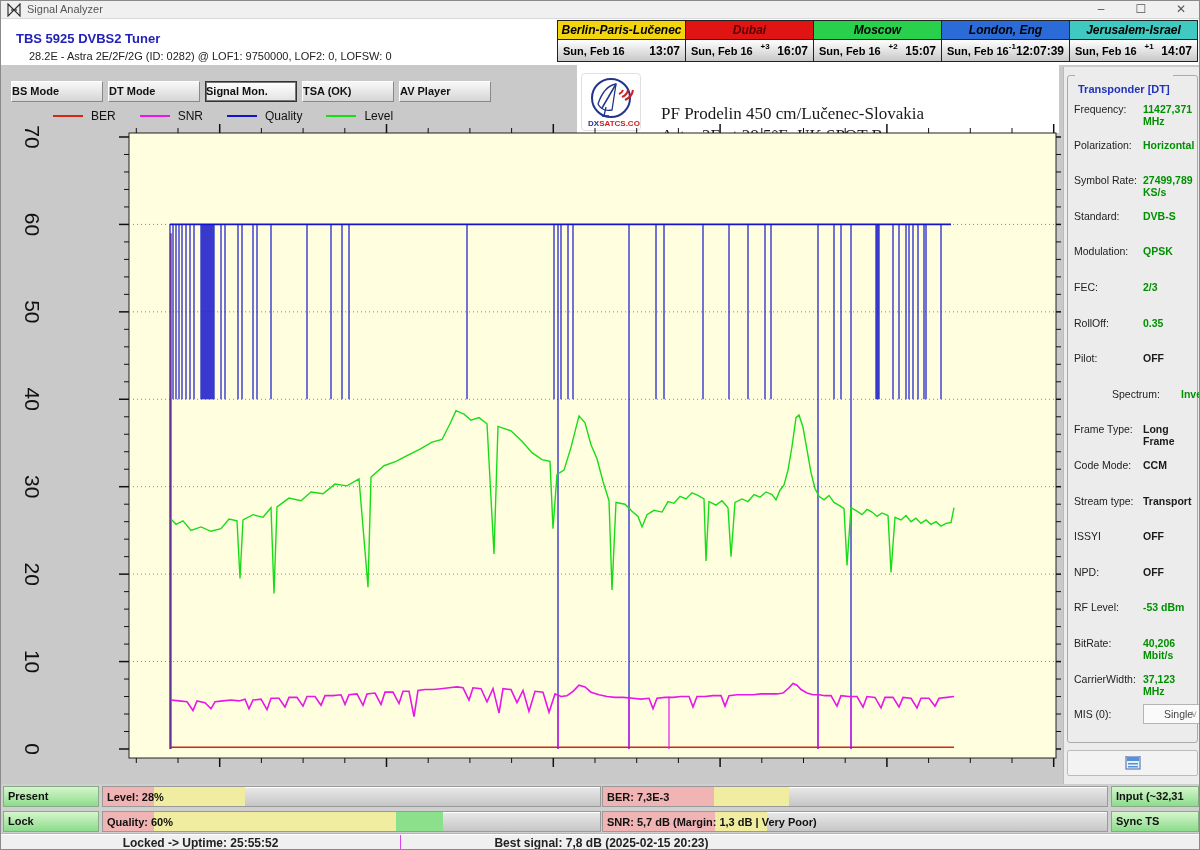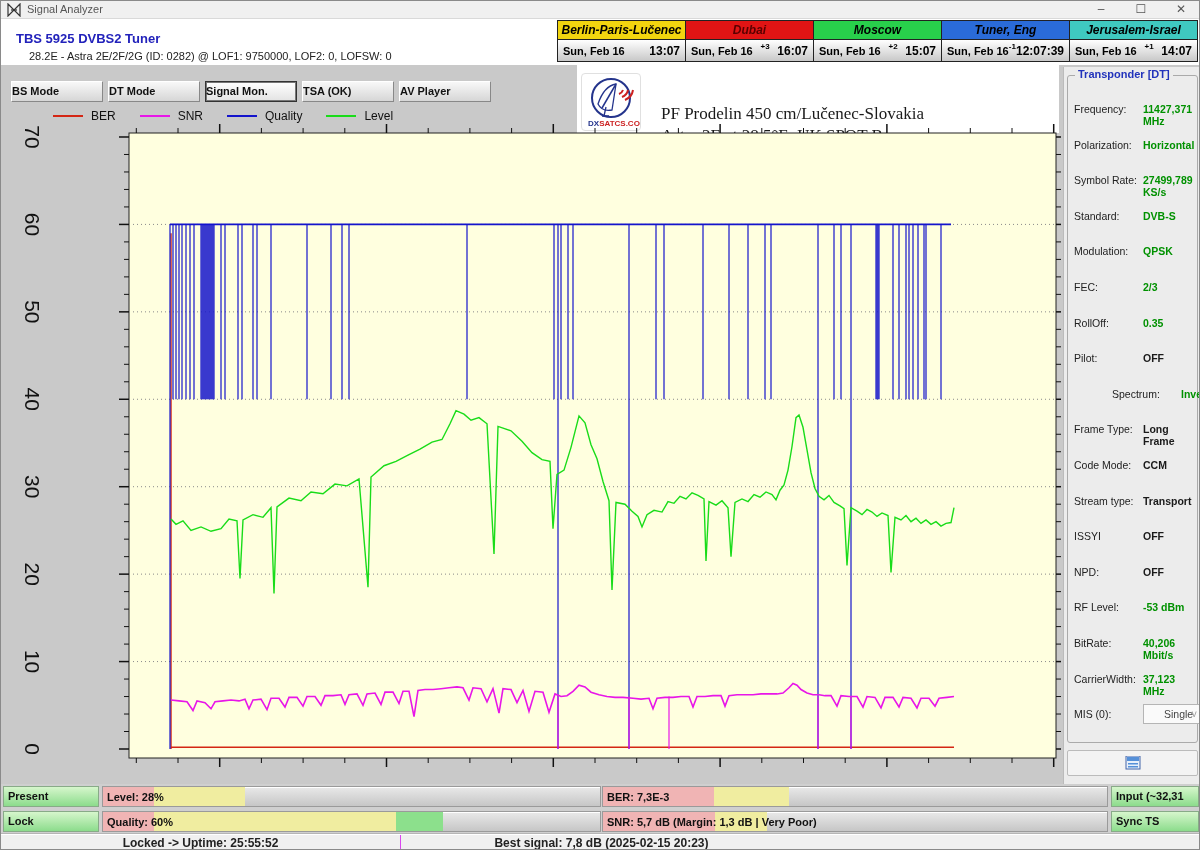--- a/index.html
+++ b/index.html
@@ -42,21 +42,21 @@
   #chart { position:absolute; left:0px; top:100px; }
 
   
   .legend { position:absolute; left:52px; top:108px; display:flex; align-items:center; font-size:12px; color:#111; }
   .legline { width:30px; height:2px; margin-right:8px; }
   .leglabel { margin-right:24px; }
 
   
   .sidepanel { position:absolute; left:1062px; top:66px; width:138px; height:717px; background:#ececec; border-left:1px solid #bbb; }
   .groupbox { position:absolute; left:3px; top:8px; width:131px; height:668px; border:1px solid #aaa; border-radius:3px; }
-  .grouptitle { position:absolute; left:7px; top:-8px; background:#ececec; padding:0 3px; font-size:11px; font-weight:bold; color:#2233bb; }
+  .grouptitle { position:absolute; left:7px; top:-8px; background:#ececec; padding:15px 3px; font-size:11px; font-weight:bold; color:#2233bb; }
   .trow { position:absolute; left:6px; width:120px; height:14px; font-size:10.5px; color:#222; }
   .trow .tl { position:absolute; left:0; top:0; }
   .trow .tv { position:absolute; left:69px; top:0; font-weight:bold; }
   .tv.green { color:#009100; }
   .tv.black { color:#1a1a1a; }
   .mis-select { position:absolute; left:69px; top:-4px; width:58px; height:20px; background:#fafafa; border:1px solid #b5b5b5; font-size:10.5px; color:#444; line-height:18px; padding-left:20px; }
   .mis-select .chev { position:absolute; right:3px; top:1px; color:#999; font-size:10px; }
   .savebtn { position:absolute; left:3px; top:683px; width:131px; height:26px; background:#f3f3f3; border:1px solid #bbb; border-radius:2px; display:flex; align-items:center; justify-content:center; }
 
   
@@ -111,21 +111,21 @@
       </div>
       <div class="clockcell">
         <div class="clockhead" style="background: rgb(40, 208, 75); color: rgb(0, 0, 0);">Moscow</div>
         <div class="clockrow">
           <span class="clockdate">Sun, Feb 16</span>
           <span class="clockoff">+2</span>
           <span class="clocktime">15:07</span>
         </div>
       </div>
       <div class="clockcell">
-        <div class="clockhead" style="background: rgb(42, 107, 216); color: rgb(0, 0, 0);">Tuner, Eng</div>
+        <div class="clockhead" style="background: rgb(42, 107, 216); color: rgb(0, 0, 0);">London, Eng</div>
         <div class="clockrow">
           <span class="clockdate">Sun, Feb 16</span>
           <span class="clockoff">-1</span>
           <span class="clocktime">12:07:39</span>
         </div>
       </div>
       <div class="clockcell">
         <div class="clockhead" style="background: rgb(63, 201, 192); color: rgb(0, 0, 0);">Jerusalem-Israel</div>
         <div class="clockrow">
           <span class="clockdate">Sun, Feb 16</span>

